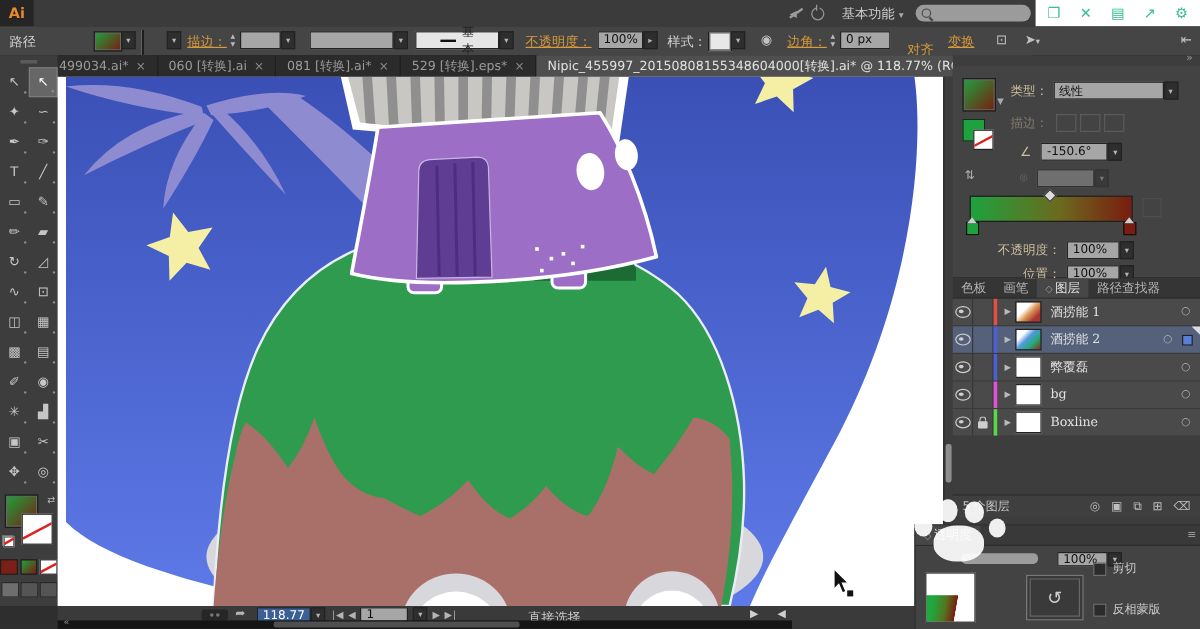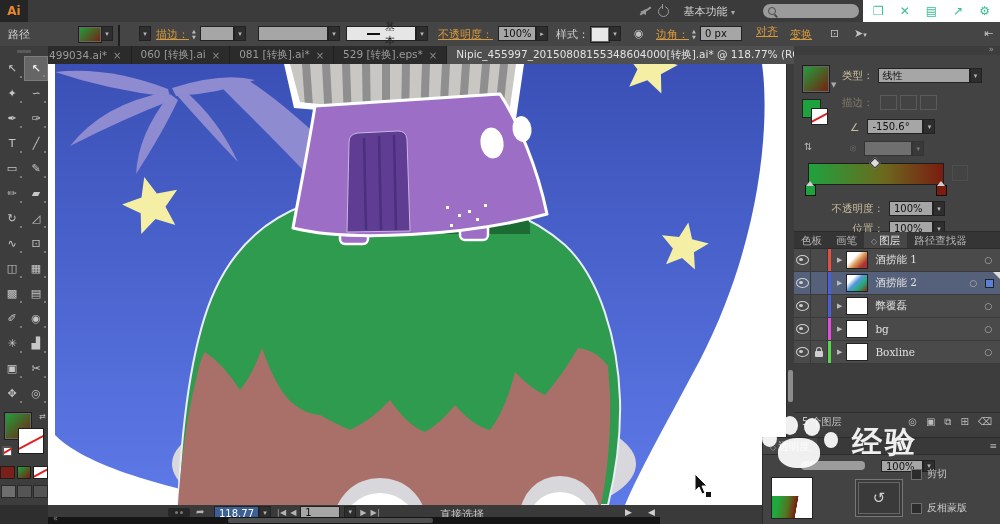--- a/index.html
+++ b/index.html
@@ -9,21 +9,21 @@
   
   #menubar{position:absolute;left:0;top:0;width:1000px;height:22px;background:#3b3b3b;border-bottom:1px solid #2a2a2a;display:flex;align-items:center}
   #ai-logo{width:28px;height:22px;background:#252525;color:#e8882c;font-weight:bold;font-size:12px;display:flex;align-items:center;justify-content:center}
   .menu-item{color:#d6d6d6;font-size:12px;padding:0 9px;line-height:22px;white-space:nowrap}
   #menubar-right{position:absolute;right:0;top:0;height:22px;display:flex;align-items:center}
   .mute-icon{width:12px;height:10px;position:relative;margin-right:6px}
   .mute-icon::before{content:'';position:absolute;left:0;top:3px;border-top:3px solid transparent;border-bottom:3px solid transparent;border-right:6px solid #9a9a9a}
   .mute-icon::after{content:'';position:absolute;left:-1px;top:4px;width:13px;height:2px;background:#9a9a9a;transform:rotate(-35deg)}
   .power-icon{width:9px;height:9px;border:1.5px solid #9a9a9a;border-radius:50%;position:relative;margin-right:14px}
   .power-icon::after{content:'';position:absolute;left:3px;top:-3px;width:1.5px;height:5px;background:#3b3b3b;border-left:1.5px solid #9a9a9a}
-  #workspace-switch{color:#cfcfcf;font-size:11px;margin-right:28px;white-space:nowrap}
+  #workspace-switch{color:#cfcfcf;font-size:11px;margin-right:10px;white-space:nowrap}
   #workspace-switch .caret{font-size:8px;color:#aaa}
   #search-pill{width:86px;height:14px;background:#9b9b9b;border-radius:8px;display:flex;align-items:center;padding:0 5px;margin-right:4px}
   .mag{width:6px;height:6px;border:1.5px solid #4c4c4c;border-radius:50%;position:relative}
   .mag::after{content:'';position:absolute;width:4px;height:1.5px;background:#4c4c4c;transform:rotate(45deg);right:-3px;bottom:-2px}
   #capture-overlay{height:22px;background:#fff;display:flex;align-items:center;padding:0 10px;gap:16px}
   .cap-ico{color:#35c08e;font-size:12px;line-height:22px}
   
   #controlbar{position:absolute;left:0;top:22px;width:1000px;height:24px;background:#454545;border-bottom:1px solid #222}
   #controlbar .lbl{color:#cfcfcf;font-size:11px}
   .olabel{color:#d89a3a;text-decoration:underline;font-size:11px;white-space:nowrap}
@@ -220,21 +220,21 @@
   <span class="abs lbl" style="left:556px;top:5px">样式：</span>
   <span class="abs swatch" style="left:590px;top:4px;width:18px;height:15px;background:#e8e8e8"></span>
   <span class="abs dd" style="left:609px;top:4px">▾</span>
   <span class="abs cb-ico" style="left:634px;top:5px">◉</span>
   <span class="abs olabel" style="left:656px;top:5px">边角：</span>
   <span class="abs spin" style="left:692px;top:4px">
       <span>▲</span>
       <span>▼</span>
     </span>
   <span class="abs ibox" style="left:700px;top:4px;width:42px">0 px</span>
-  <span class="abs olabel" style="left:756px;top:2px">对齐</span>
+  <span class="abs olabel" style="left:756px;top:12px">对齐</span>
   <span class="abs olabel" style="left:790px;top:5px">变换</span>
   <span class="abs cb-ico" style="left:830px;top:5px">⊡</span>
   <span class="abs cb-ico" style="left:854px;top:5px">➤<span style="font-size:7px">▾</span></span>
   <span class="abs cb-ico" style="left:984px;top:5px">⇤</span>
 </div>
 
 <div id="tabbar">
   <div style="width:22px"></div>
   <div style="display:flex">
 
@@ -633,21 +633,20 @@
     </span>
   </div>
 </div>
 
 <div id="watermark">
   <span class="toe" style="left:6px;top:22px;width:15px;height:17px"></span>
   <span class="toe" style="left:26px;top:8px;width:16px;height:19px"></span>
   <span class="toe" style="left:48px;top:10px;width:16px;height:18px"></span>
   <span class="toe" style="left:68px;top:24px;width:14px;height:16px"></span>
   <span class="toe" style="left:22px;top:30px;width:42px;height:30px;border-radius:45%"></span>
-  <span id="wm-text">经验</span>
 </div>
 
 <div id="statusbar">
   <span id="status-corner"></span>
   <span id="gpu-badge">
       <i></i>
       <i></i>
     </span>
   <span id="status-share">➦</span>
   <span id="zoom-box">

